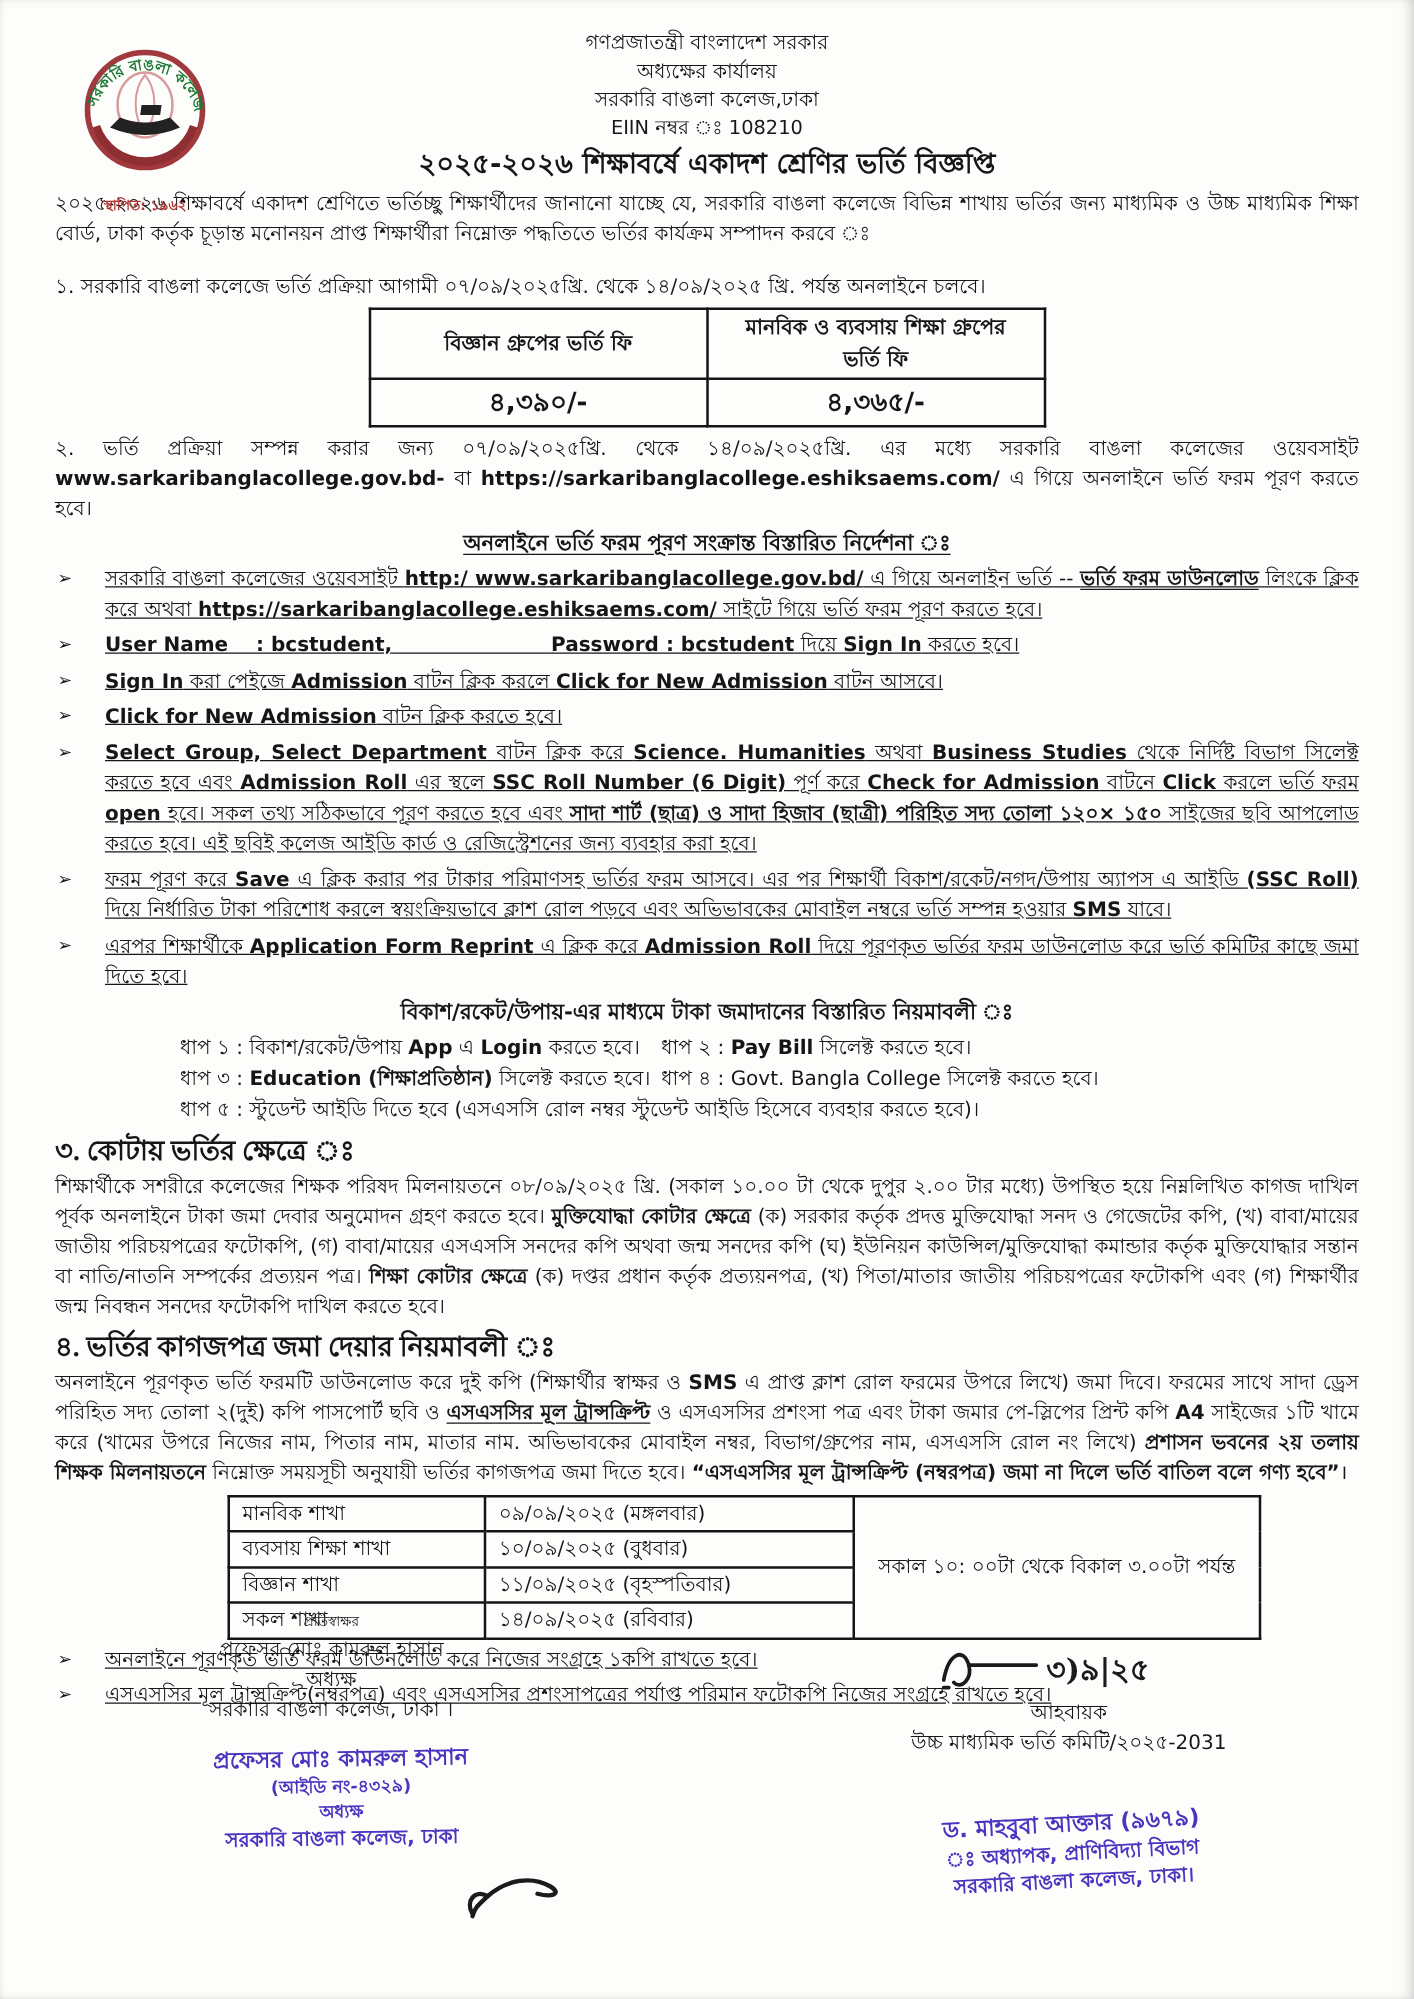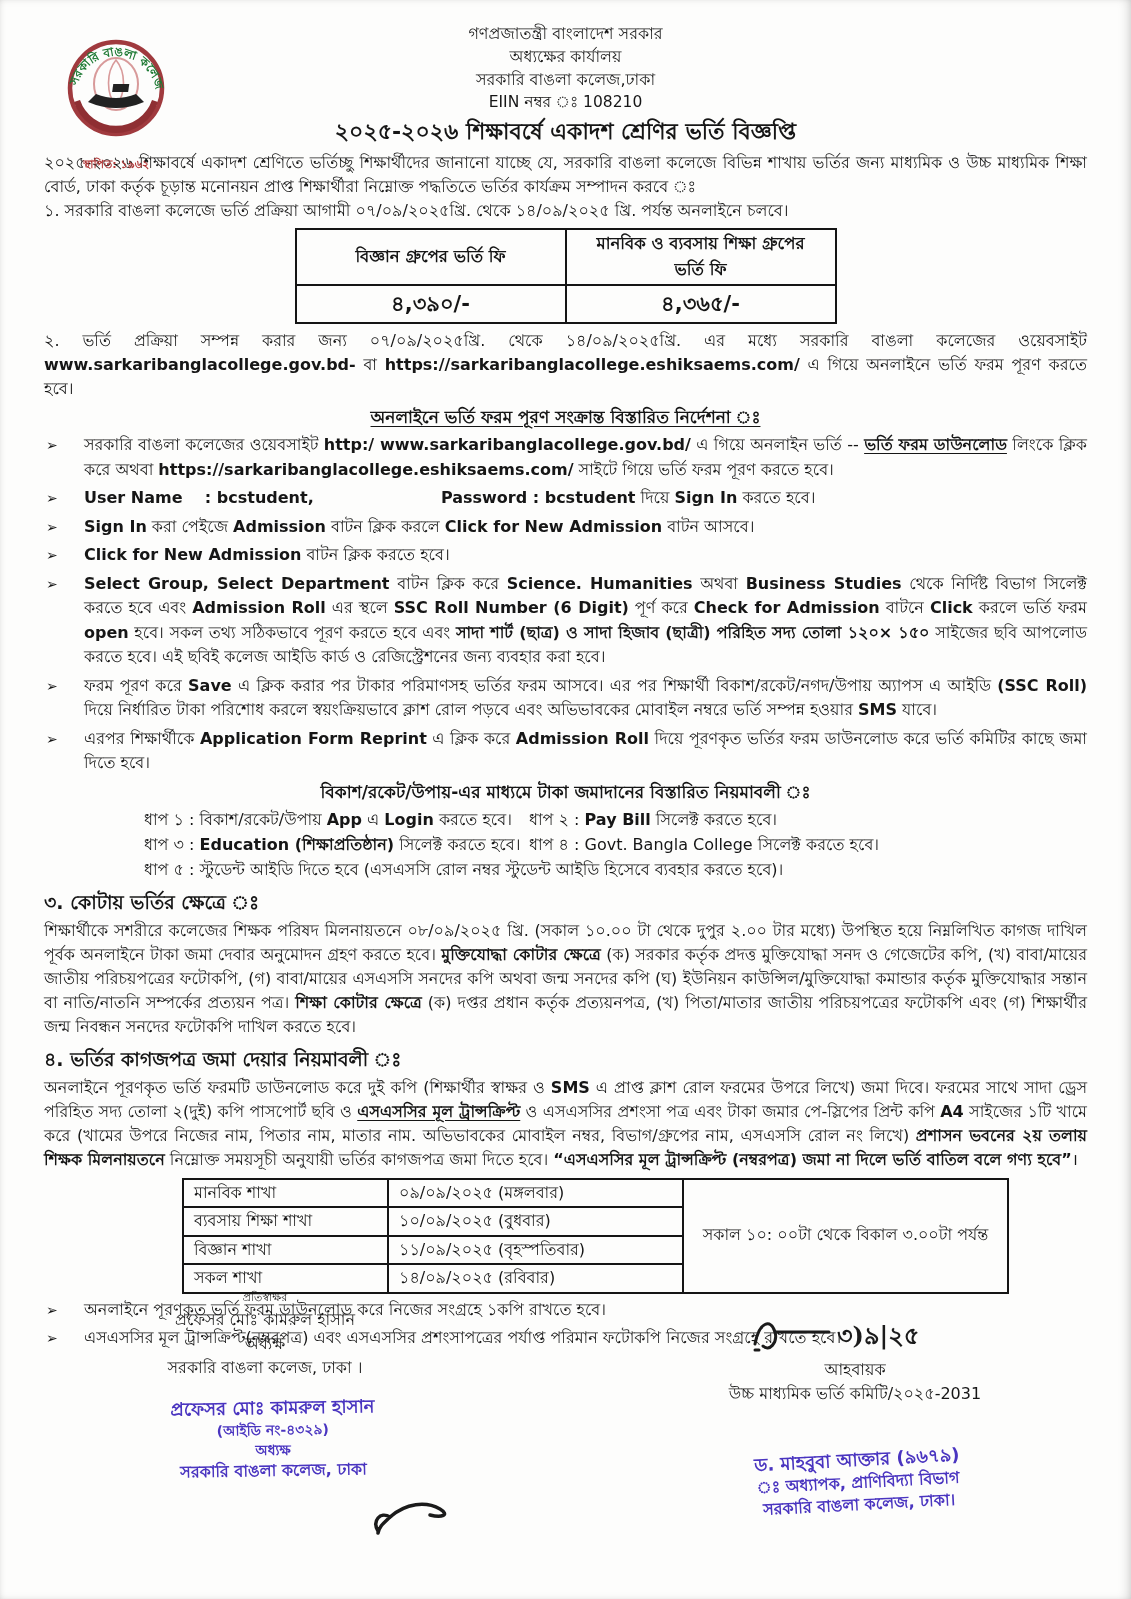--- a/index.html
+++ b/index.html
@@ -18,45 +18,45 @@
 
   
   .header { text-align:center; position:relative; }
   .hline { line-height:23px; }
   .eiin  { line-height:23px; font-size:15.5px; }
   .notice-title { font-weight:bold; font-size:22px; line-height:30px; margin-top:3px; }
 
   .logo-wrap { position:absolute; left:12px; top:14px; width:120px; text-align:center; }
 
   .para { text-align:justify; margin-top:4px; }
-  .item-line { margin-top:0; }
+  .item-line { margin-top:18px; }
 
   
   table.fee { border-collapse:collapse; margin:5px auto 5px auto; }
   table.fee th, table.fee td { border:2px solid #151515; padding:1px 14px; }
   table.fee th { font-weight:bold; font-size:16.5px; width:270px; text-align:center; line-height:26px; }
   table.fee td { font-weight:bold; font-size:21px; text-align:center; line-height:34px; }
 
   .center-head { text-align:center; font-weight:bold; font-size:17px; margin-top:4px; }
   .center-head .und { text-decoration:underline; text-underline-offset:3px; }
 
   
   .blist { margin-top:4px; }
   .bullet { display:flex; margin-top:4px; }
   .bullet .mk { flex:0 0 40px; padding-left:2px; font-size:14px; line-height:24px; }
-  .bullet .bt { flex:1; text-align:justify; line-height:24.5px; }
+  .bullet .bt { flex:1; text-align:justify; line-height:24.5px;text-decoration:underline; }
 
   
   .steps { margin-top:3px; }
   .steps-row { display:flex; }
   .steps-row .lcol { width:485px; padding-left:100px; line-height:25px; }
   .steps-row .rcol { flex:1; line-height:25px; }
   .step5 { padding-left:100px; line-height:25px; }
 
-  .sec-head { font-weight:bold; font-size:19px; margin-top:8px; line-height:25px; }
+  .sec-head { font-weight:bold; font-size:22px; margin-top:8px; line-height:25px;font-family:Liberation Serif, serif; }
 
   
   table.sched { border-collapse:collapse; margin:6px 0 2px 138px; font-size:16px; }
   table.sched td { border:2px solid #151515; padding:0 10px; line-height:26.5px; }
   td.c-branch { width:205px; }
   td.c-date   { width:295px; }
   td.c-time   { width:325px; text-align:center; }
 
   
   .sig-area { position:absolute; left:0; top:1288px; width:1131px; height:300px; }

